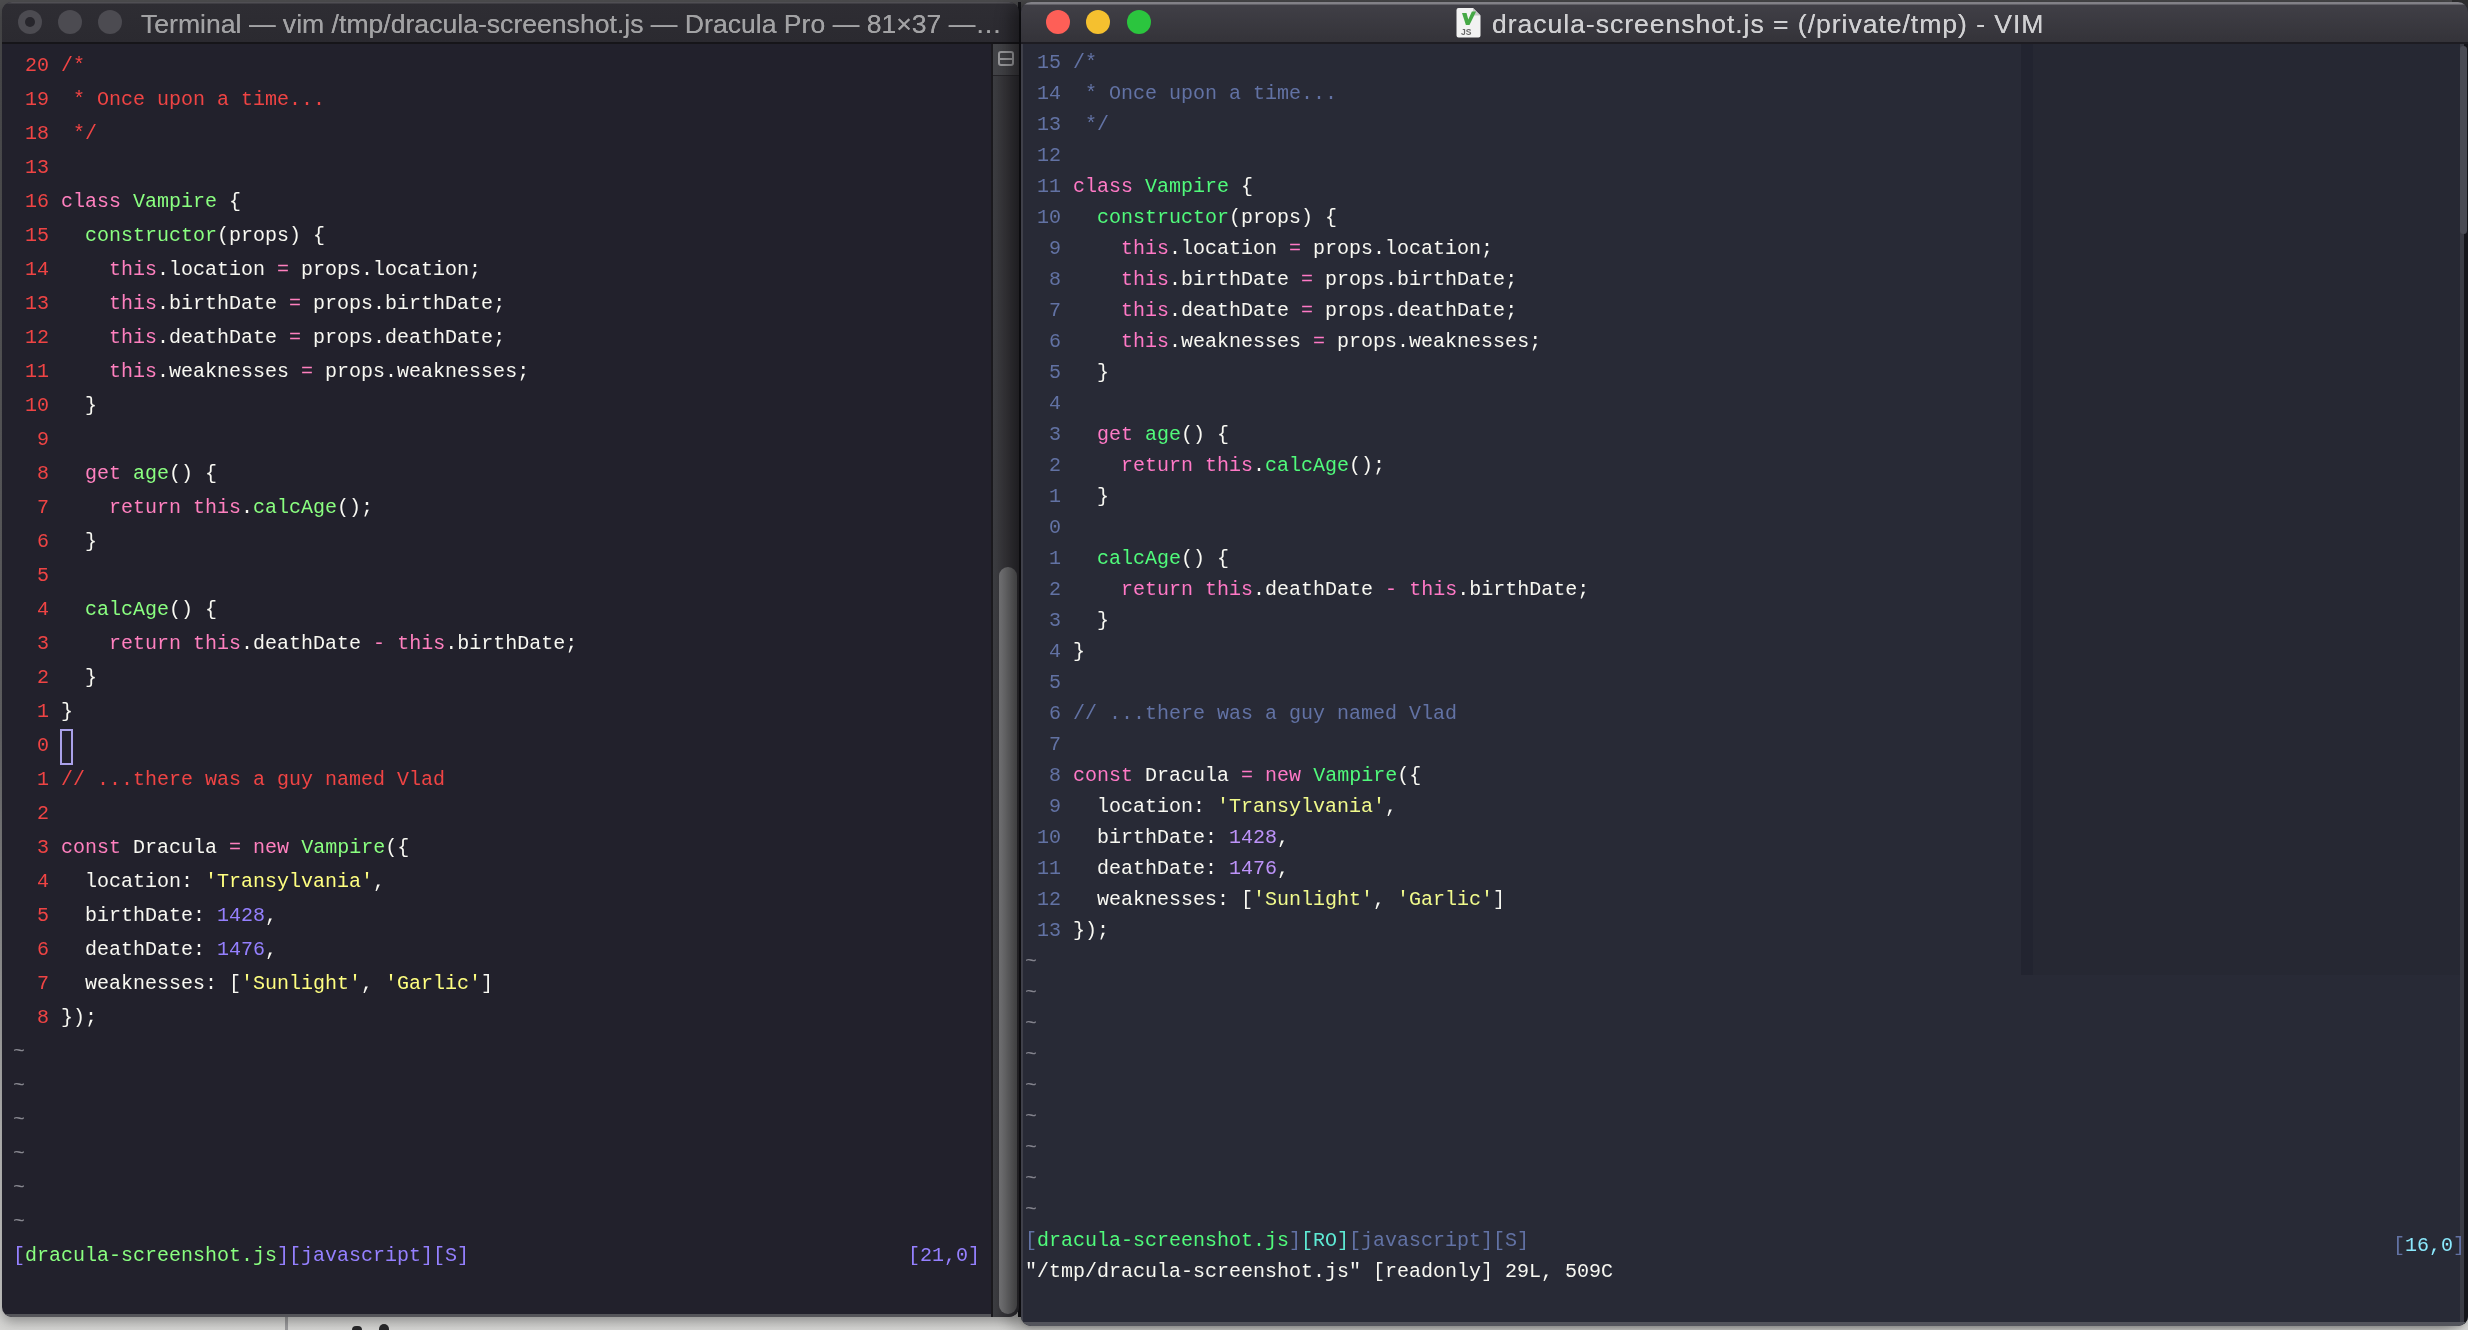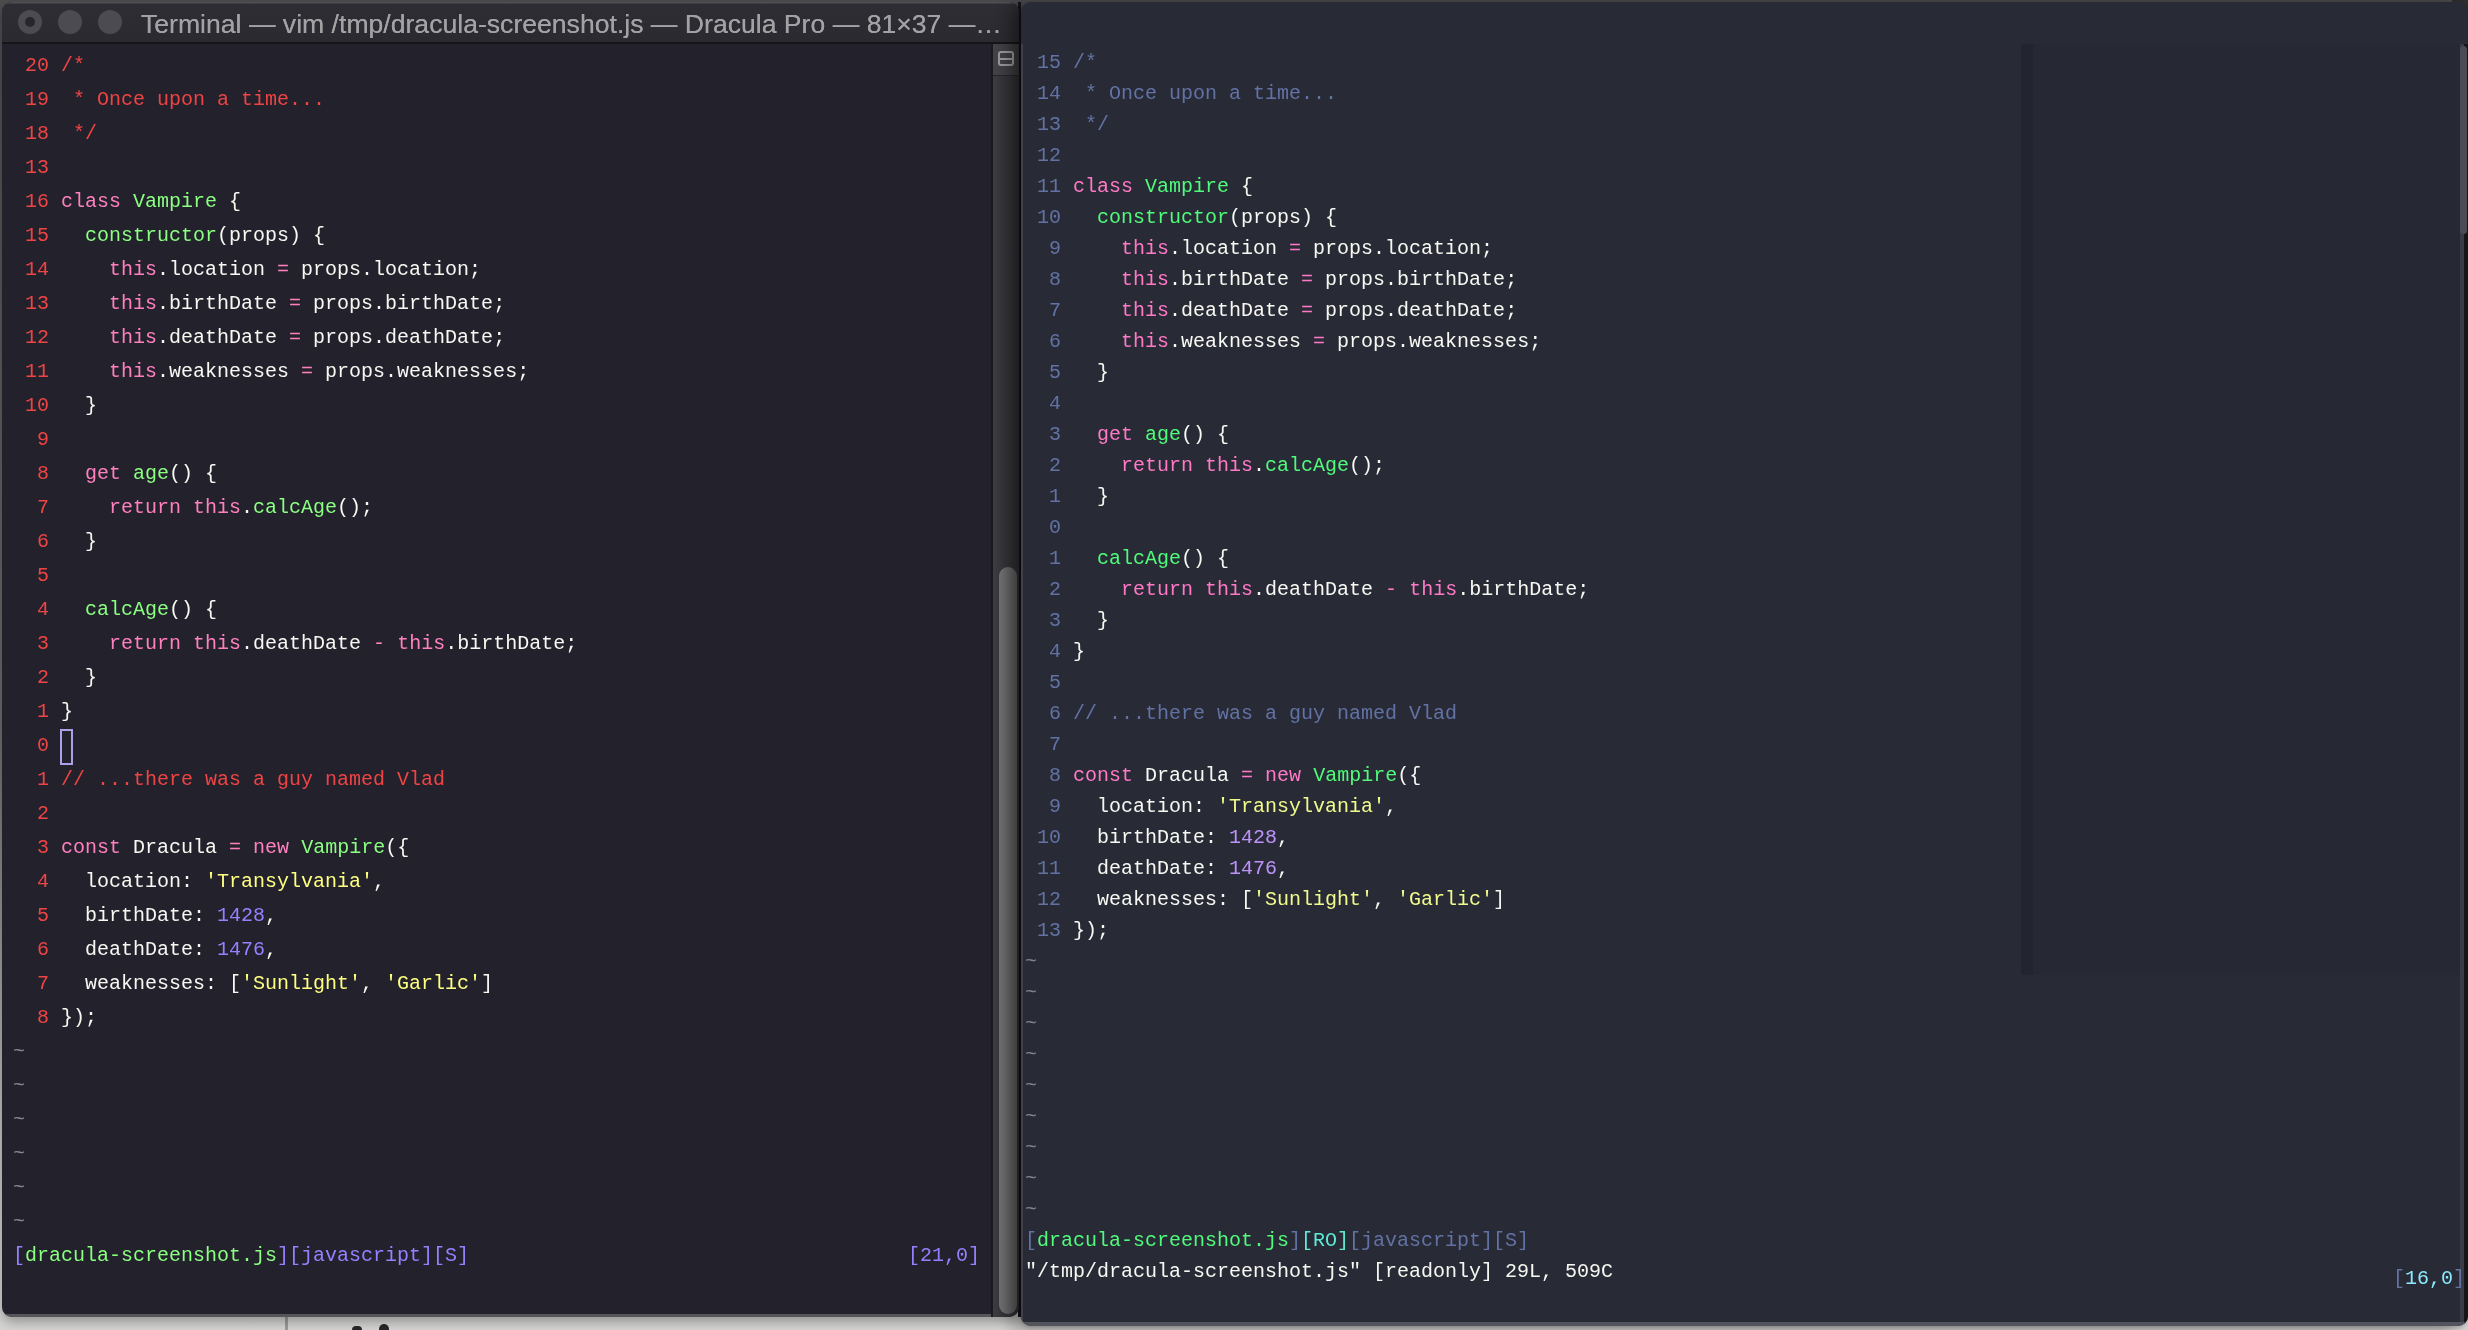--- a/index.html
+++ b/index.html
@@ -71,21 +71,21 @@
 #vleft { position:absolute; left:0; top:42px; bottom:0; width:2px; background:#3f404a; }
 
 #vcode { position:absolute; left:4px; top:45px; font-size:20px; line-height:31px; color:#F8F8F2; }
 #vcode .n, #vcode .c { color:#6272A4; }
 #vcode .p { color:#FF79C6; }
 #vcode .g { color:#50FA7B; }
 #vcode .y { color:#F1FA8C; }
 #vcode .u { color:#BD93F9; }
 #vcode .o { color:#5eead4; }
 #vcode .t { color:#82828c; }
-#vpos { position:absolute; left:1372px; top:1261px; font-family:"Liberation Mono",monospace;
+#vpos { position:absolute; left:1372px; top:1228px; font-family:"Liberation Mono",monospace;
         font-size:20px; line-height:32px; }
 #vpos .c { color:#6272A4; } #vpos .cy { color:#8BE9FD; }
 
 #vstrip { position:absolute; left:1000px; top:42px; width:12px; height:931px; background:#222430; }
 #vdim   { position:absolute; left:1012px; top:42px; width:435px; height:931px; background:rgba(0,0,0,.045); }
 #vedge1 { position:absolute; right:4px;  top:42px; width:4px; bottom:4px; background:#3a3b44; }
 #vedge2 { position:absolute; right:0;    top:42px; width:4px; bottom:0; background:#15151a; }
 #vbot   { position:absolute; left:0; bottom:0; width:100%; height:4px; background:#53545c; }
 #vthumb { position:absolute; right:1px; top:44px; width:7px; height:188px; border-radius:4px; background:#4a4b54; }
 </style></head>
@@ -194,13 +194,25 @@
 <i class="t">~</i>
 <i class="t">~</i>
 <i class="t">~</i>
 <i class="t">~</i>
 <i class="t">~</i>
 <i class="c">[</i><i class="g">dracula-screenshot.js</i><i class="c">]</i><i class="o">[RO]</i><i class="c">[javascript][S]</i>
 "/tmp/dracula-screenshot.js" [readonly] 29L, 509C</pre>
   <pre id="vpos"><i class="c">[</i><i class="cy">16,0</i><i class="c">]</i></pre>
   <div id="vbot"></div>
   <div id="vthumb"></div>
+  <div class="tb">
+    <span class="tl t1"></span>
+      <span class="tl t2"></span>
+      <span class="tl t3"></span>
+    <svg id="vicon" width="27" height="32" viewBox="0 0 27 32">
+      <path d="M1.5 3 a2 2 0 0 1 2-2 h14.5 l7.5 7.5 v20 a2 2 0 0 1 -2 2 h-20 a2 2 0 0 1 -2-2 z" fill="#f2f2f2"></path>
+      <path d="M18 1 l7.5 7.5 h-6 a1.5 1.5 0 0 1 -1.5-1.5 z" fill="#c9c9c9"></path>
+      <path d="M7 6 h4.5 l1.8 6.5 l3.6-8 h4.2 l-6.6 13.5 h-3.6 z" fill="#45a845"></path>
+      <text x="6" y="28" font-family="Liberation Sans" font-size="8.5" font-weight="bold" fill="#666">JS</text>
+    </svg>
+    <span class="title">dracula-screenshot.js = (/private/tmp) - VIM</span>
+  </div>
 </div>
 
 </body></html>

